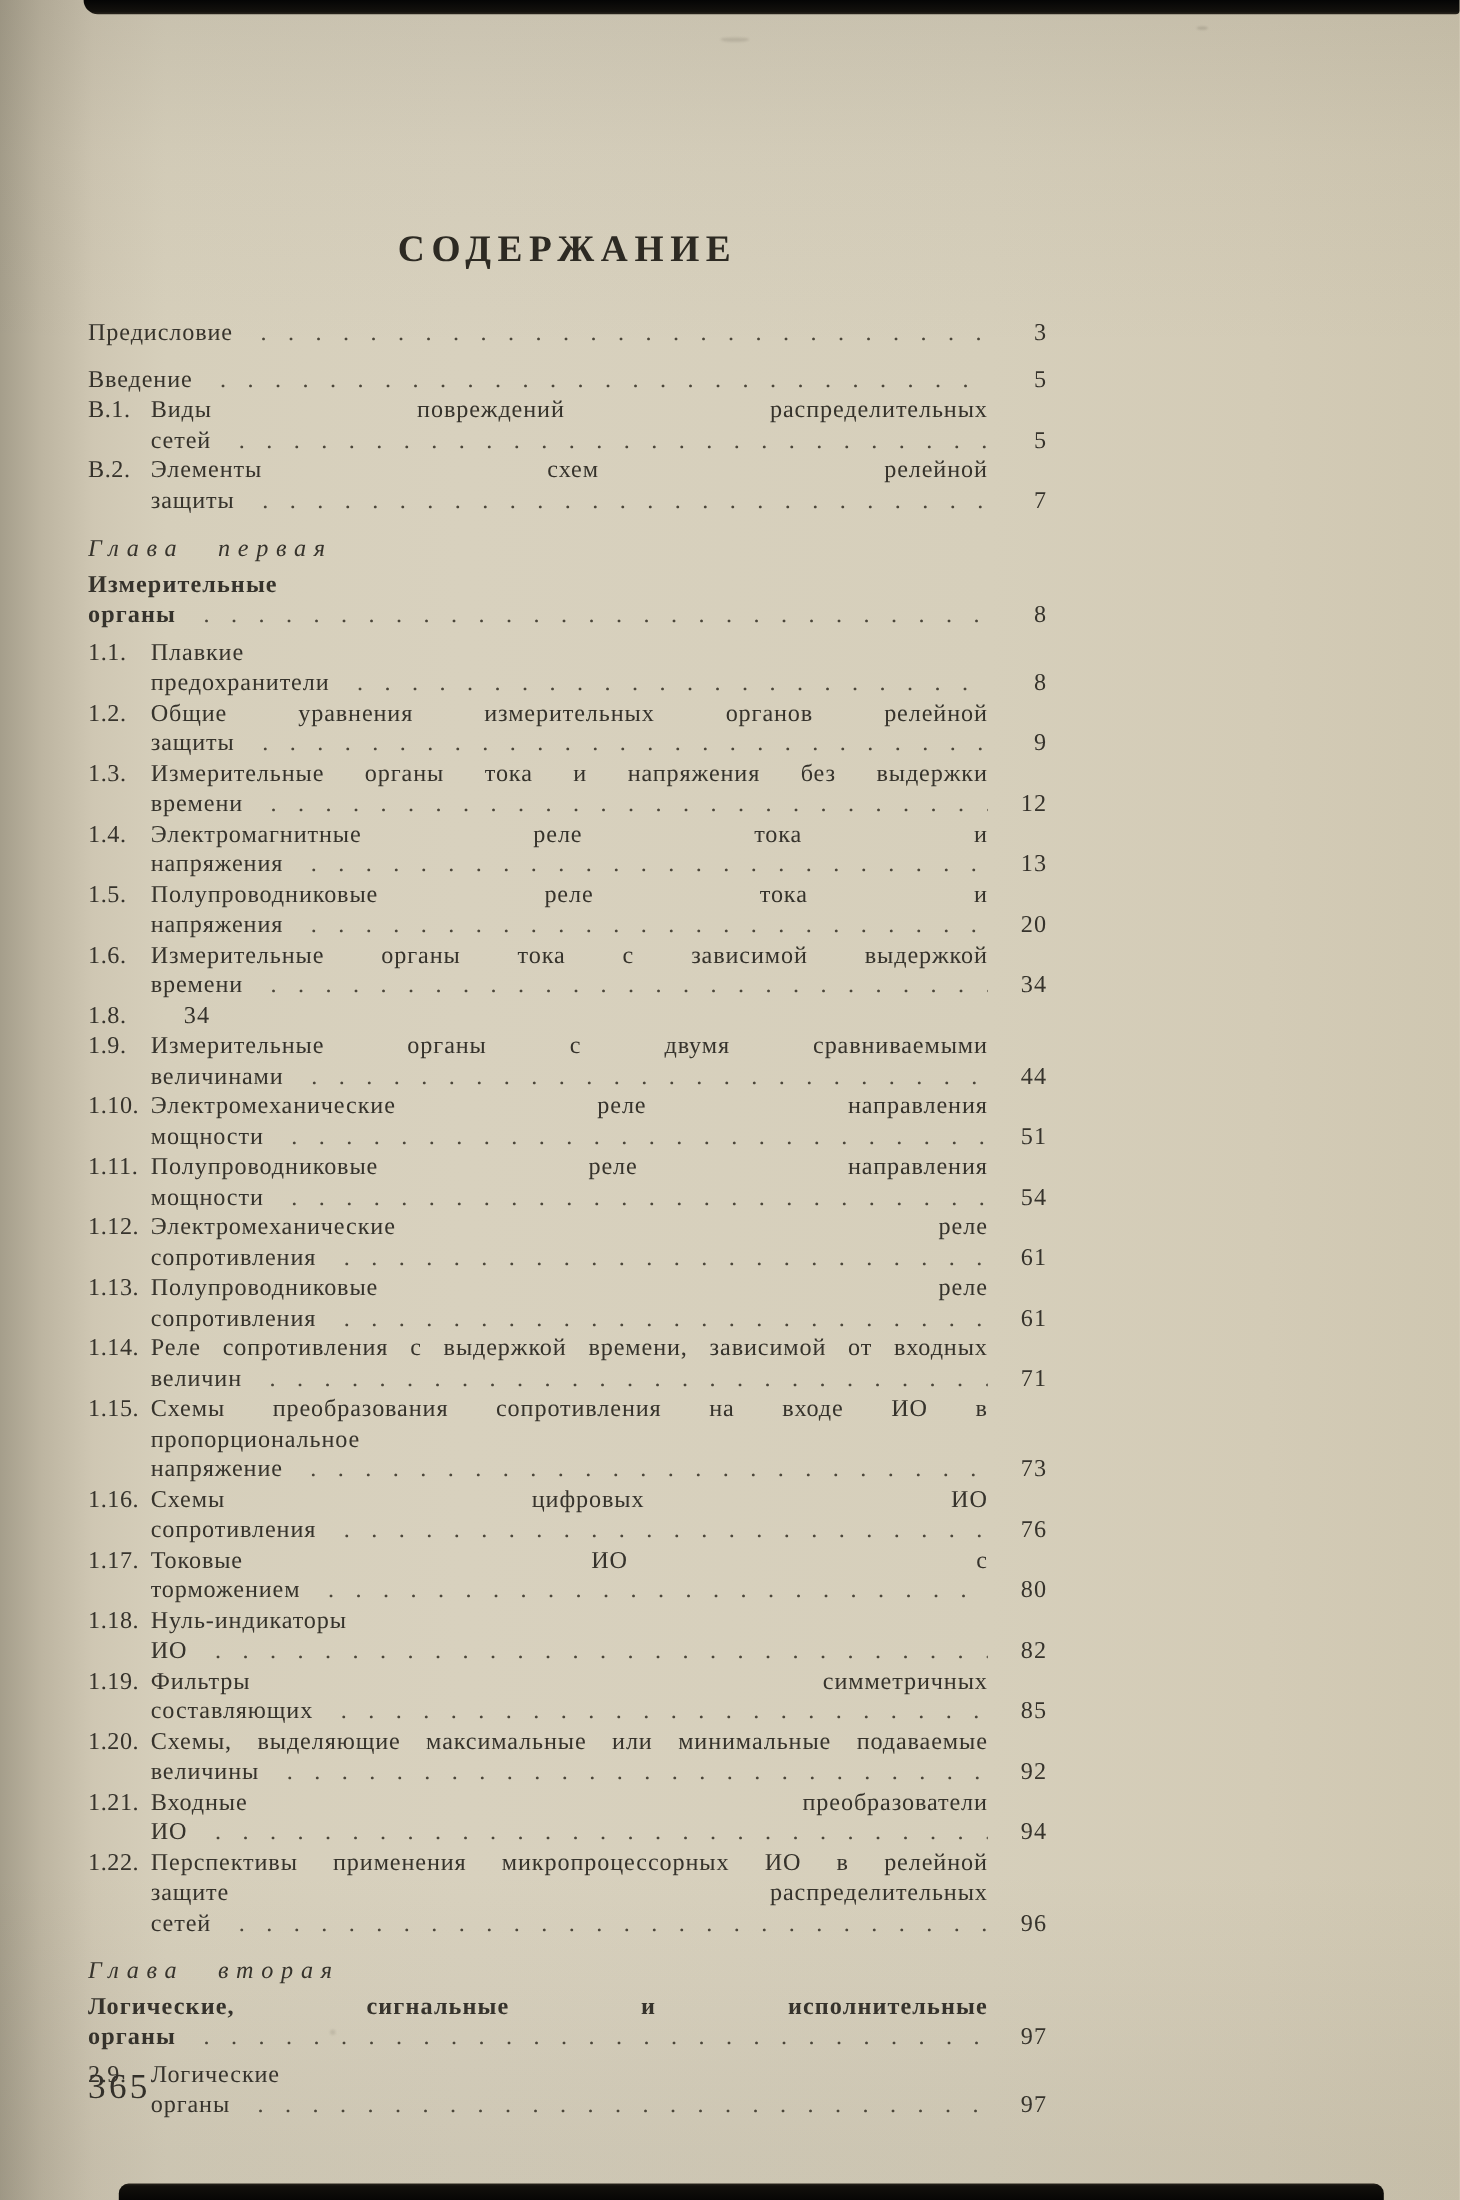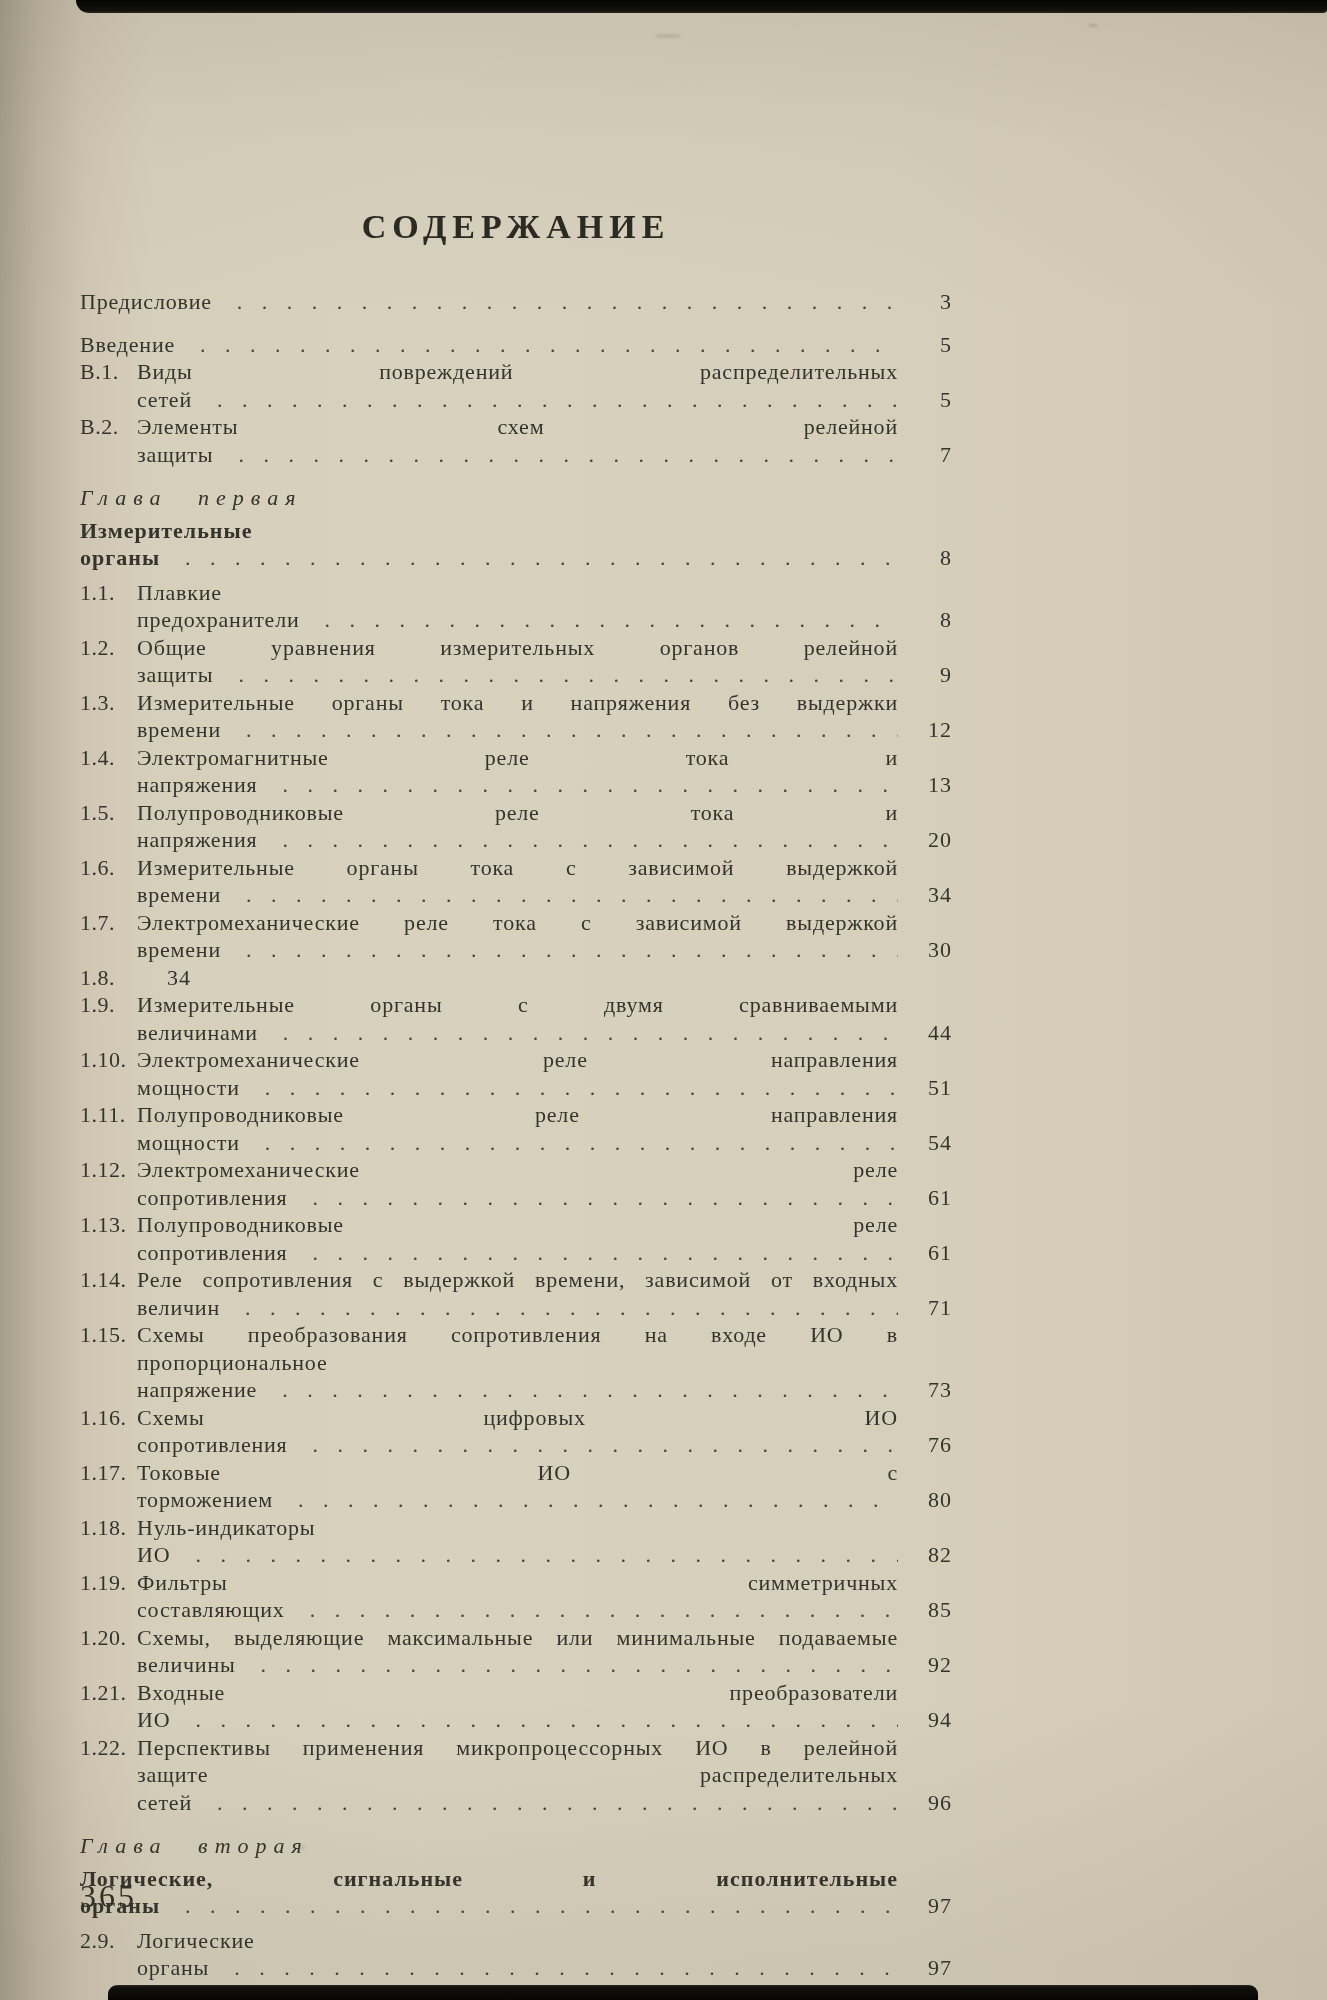--- a/index.html
+++ b/index.html
@@ -132,25 +132,20 @@
     <span class="cell"><span class="txt">Полупроводниковые реле тока и напряжения</span></span>
     <span class="pg">20</span>
   </div>
 
   <div class="entry t-numbered">
     <span class="num">1.6.</span>
     <span class="cell"><span class="txt">Измерительные органы тока с зависимой выдержкой времени</span></span>
     <span class="pg">34</span>
   </div>
 
-  <div class="entry t-numbered">
-    <span class="num">1.7.</span>
-    <span class="cell"><span class="txt">Электромеханические реле тока с зависимой выдержкой времени</span></span>
-    <span class="pg">30</span>
-  </div>
 
   <div class="entry t-numbered">
     <span class="num">1.8.</span>
     <span class="pg">34</span>
   </div>
 
   <div class="entry t-numbered">
     <span class="num">1.9.</span>
     <span class="cell"><span class="txt">Измерительные органы с двумя сравниваемыми величинами</span></span>
     <span class="pg">44</span>

